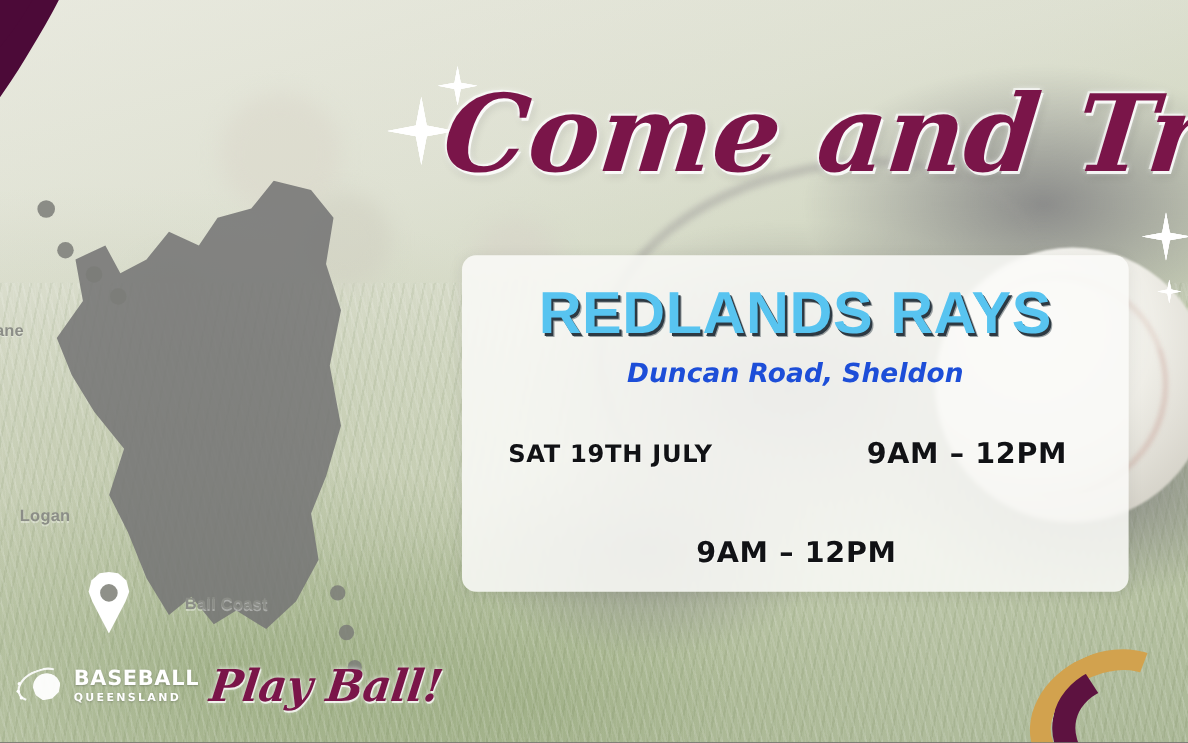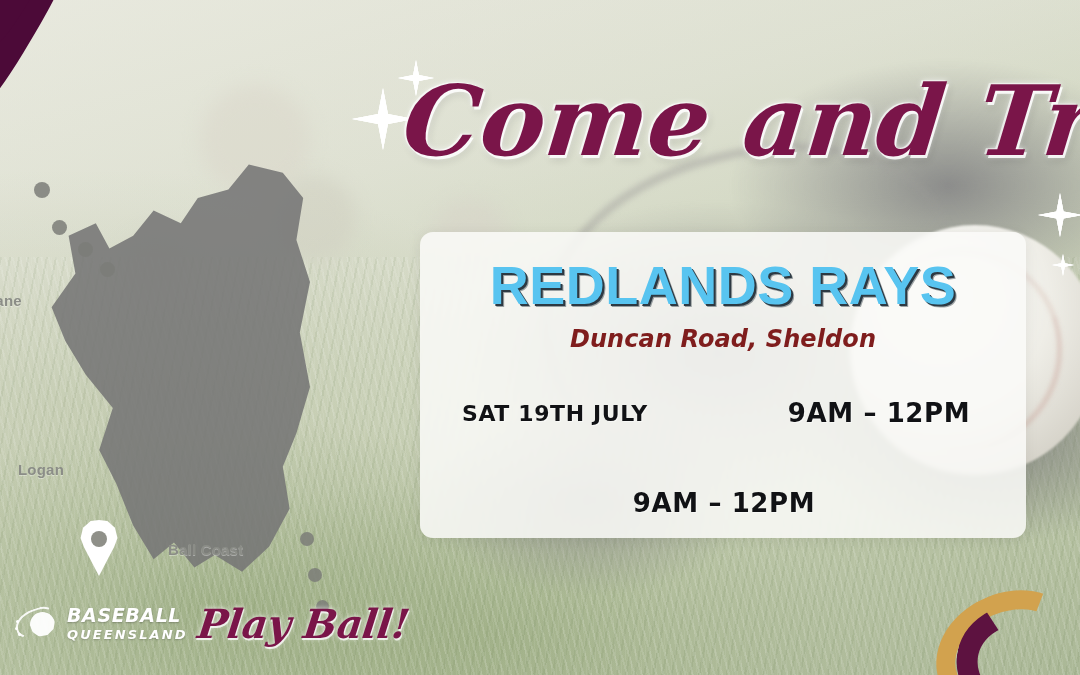--- a/index.html
+++ b/index.html
@@ -246,21 +246,21 @@
     margin-top:22px; text-align:center;
     font-family:Liberation Sans, sans-serif;
     font-weight:700; font-size:54px; letter-spacing:.5px;
     color:#58c4f0;
     text-shadow:2px 2px 0 #2d3942, 3px 3px 0 rgba(45,57,66,.45);
   }
   .club-addr{
     margin-top:9px; text-align:center;
     font-family:"DejaVu Sans", sans-serif;
     font-weight:700; font-style:italic; font-size:24px;
-    color:#7f1d1d; letter-spacing:.1px;
+    color:#1d4ed8; letter-spacing:.1px;
   }
   .sessions{ margin-top:30px; }
   .session-row{
     display:flex; align-items:center;
     padding:0 40px 0 42px; height:60px;
   }
   .session-row + .session-row{ margin-top:30px; }
   .sess-date{
     flex:0 0 310px;
     font-family:"DejaVu Sans", sans-serif;
@@ -290,27 +290,25 @@
     border:2.5px solid #fff; border-color:#fff transparent transparent #fff;
     border-radius:60% 40% 50% 50%; transform:rotate(-18deg); opacity:.9;
   }
   .bq-mark .spk-d{ position:absolute; width:3px; height:3px; background:#fff; border-radius:50%; }
   .sd1{ left:2px; top:12px; } .sd2{ left:1px; top:19px; } .sd3{ left:4px; top:25px; }
   .bq-text{ line-height:1; }
   .bq-name{
     font-family:"DejaVu Sans", sans-serif; font-weight:700;
     font-size:19px; letter-spacing:.6px; color:#fff;
     text-shadow:0 1px 2px rgba(0,0,0,.25);
-    font-style:italic;
   }
   .bq-sub{
     font-family:"DejaVu Sans", sans-serif; font-weight:700;
-    font-size:13px; letter-spacing:2.1px; color:#fff; margin-top:3px;
+    font-size:10px; letter-spacing:2.1px; color:#fff; margin-top:3px;
     text-shadow:0 1px 2px rgba(0,0,0,.22);
-    font-style:italic;
   }
   .playball{
     font-family:"DejaVu Serif","Liberation Serif",serif;
     font-style:italic; font-weight:700; font-size:40px;
     color:#7a1549; transform:skewX(-7deg); letter-spacing:-.5px;
     text-shadow:0 0 5px rgba(255,255,255,.9), 1px 2px 0 rgba(255,255,255,.75);
   }
 </style>
 </head>
 <body>

